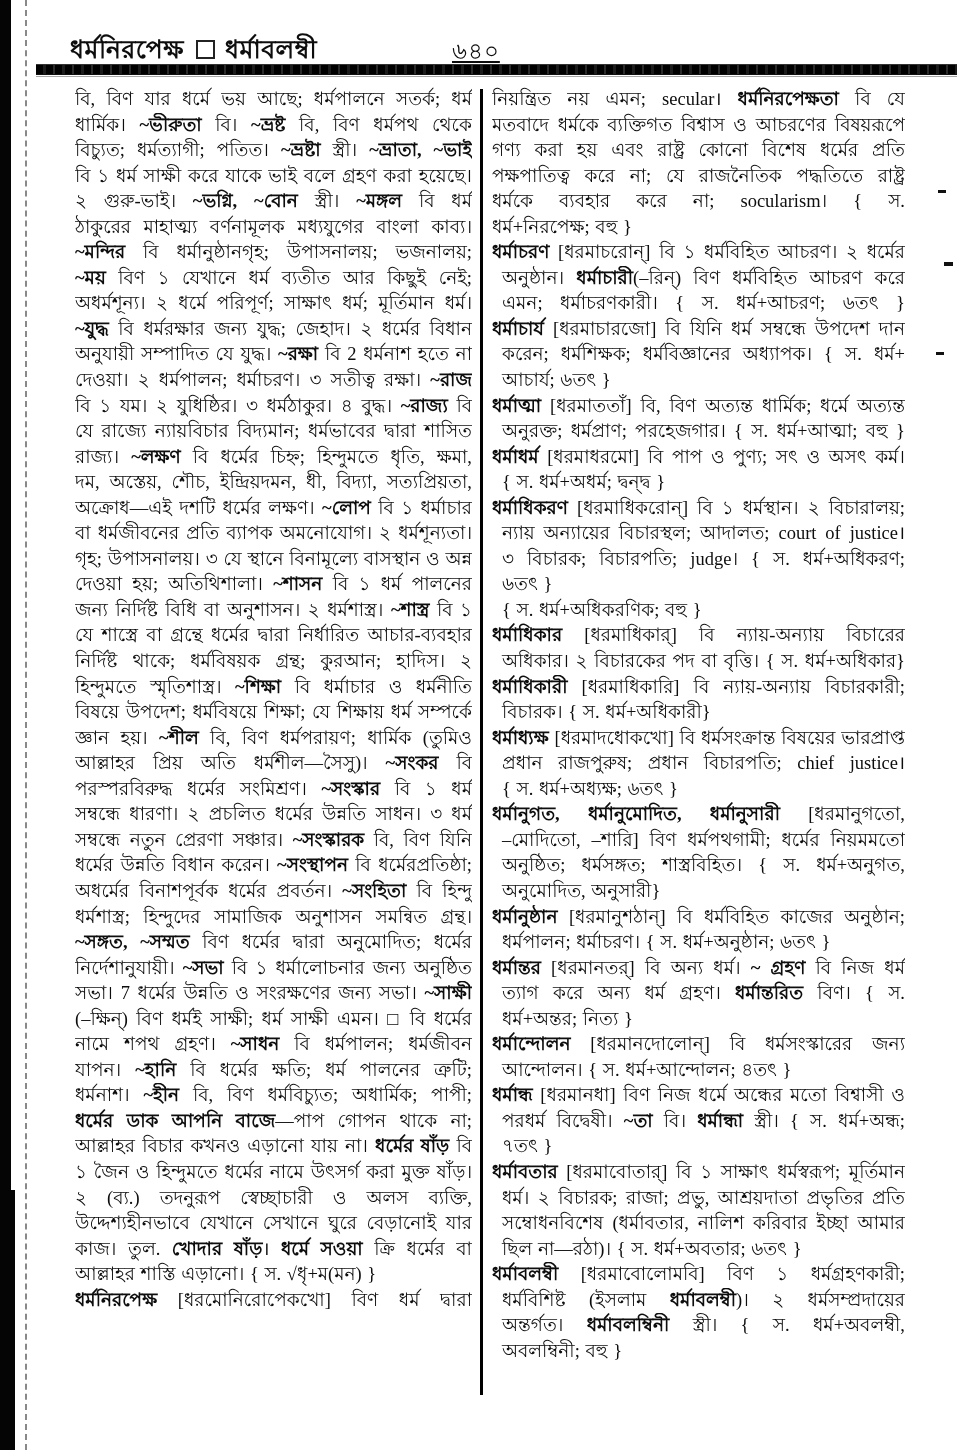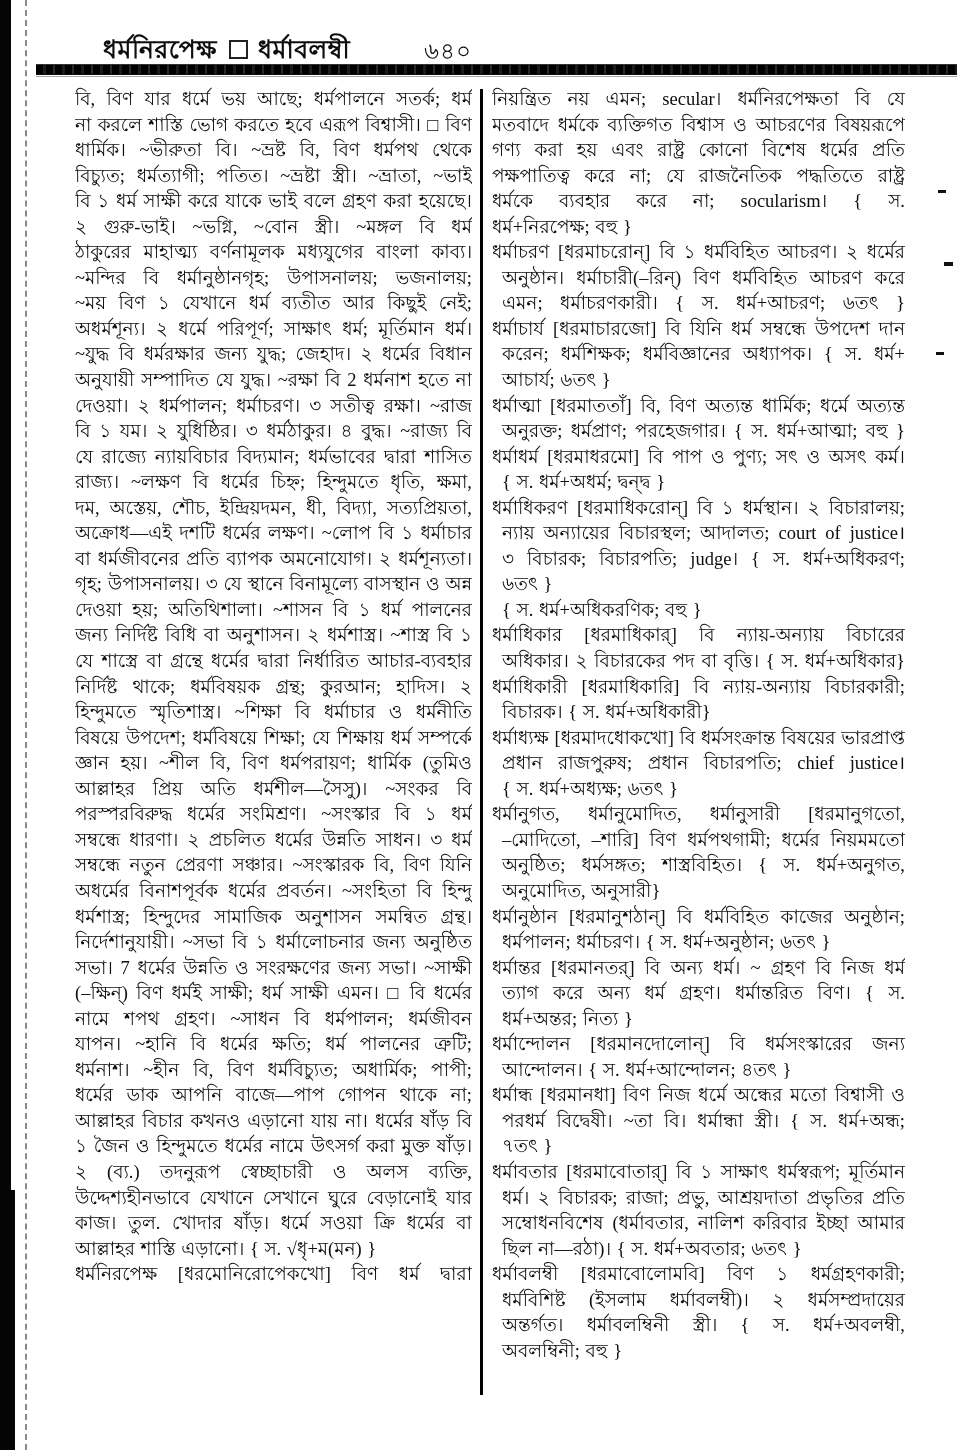--- a/index.html
+++ b/index.html
@@ -9,62 +9,61 @@
     color:#0d0d0d;overflow:hidden;
     -webkit-font-smoothing:none;
   }
   
   .scan-bar-left{position:absolute;left:0;top:0;width:11px;height:1450px;background:#050505;}
   .scan-bar-left:after{content:"";position:absolute;left:11px;top:1190px;width:4px;height:260px;background:#050505;}
   .scan-dash-line{position:absolute;left:25px;top:0;height:1450px;width:0;border-left:2px dashed rgba(40,40,40,.55);}
   .scan-speck{position:absolute;background:#111;}
 
   
-  .header-words{position:absolute;left:70px;top:30px;font-weight:bold;font-size:25px;white-space:nowrap;letter-spacing:.5px;margin-left:33px;}
+  .header-words{position:absolute;left:70px;top:30px;font-weight:bold;font-size:25px;white-space:nowrap;letter-spacing:.5px;}
   .header-sep-box{display:inline-block;width:15px;height:15px;border:2px solid #222;margin:0 10px 0 12px;vertical-align:-1px;}
-  .page-number{position:absolute;left:424px;top:33px;font-size:23px;letter-spacing:1px;}
+  .page-number{position:absolute;left:452px;top:33px;font-size:23px;letter-spacing:1px;text-decoration:underline;}
   .header-rule{position:absolute;left:36px;top:64px;width:921px;height:9px;
     background:repeating-linear-gradient(90deg,#000 0 7px,#1c1c1c 7px 10px,#000 10px 17px,#2a2a2a 17px 19px);
     border-top:1px solid #333;border-bottom:1px solid #111;}
   .header-rule-thin{position:absolute;left:36px;top:76px;width:921px;height:1px;background:rgba(0,0,0,.35);}
 
   
   .columns{position:absolute;left:75px;top:87px;width:830px;display:flex;}
   .col{font-size:18.5px;}
   .col-left{width:397px;}
   .col-divider{width:3px;background:#000;margin:2px 9px 0 8px;height:1306px;}
   .col-right{width:413px;}
   .text-line{
     height:25.55px;line-height:25.4px;white-space:normal;overflow:hidden;
     text-align:justify;text-align-last:justify;word-spacing:1px;
   }
   .text-line.nojust{text-align:right;text-align-last:left;}
   .text-line.indent{padding-left:10px;}
-  .text-line b{font-weight:normal;}
+  .text-line b{font-weight:bold;}
 </style>
 </head>
 <body>
 
 <div class="scan-bar-left"></div>
 <div class="scan-dash-line"></div>
 <div class="scan-speck" style="left:938px;top:190px;width:8px;height:3px;"></div>
 <div class="scan-speck" style="left:944px;top:262px;width:9px;height:4px;"></div>
 <div class="scan-speck" style="left:936px;top:352px;width:8px;height:3px;"></div>
 
 <div class="header-words">
   <span>ধর্মনিরপেক্ষ</span><span class="header-sep-box"></span><span>ধর্মাবলম্বী</span>
 </div>
 <div class="page-number">৬৪০</div>
 <div class="header-rule"></div>
 <div class="header-rule-thin"></div>
 
 <div class="columns">
   <div class="col col-left">
       <div class="text-line"><span>বি, বিণ যার ধর্মে ভয় আছে; ধর্মপালনে সতর্ক; ধর্ম পালন</span></div>
-      <div class="text-line"><span>না করলে শাস্তি ভোগ করতে হবে এরূপ বিশ্বাসী। □ বিণ</span></div>
       <div class="text-line"><span>ধার্মিক। </span><b>~ভীরুতা</b><span> বি। </span><b>~ভ্রষ্ট</b><span> বি, বিণ ধর্মপথ থেকে</span></div>
       <div class="text-line"><span>বিচ্যুত; ধর্মত্যাগী; পতিত। </span><b>~ভ্রষ্টা</b><span> স্ত্রী। </span><b>~ভ্রাতা, ~ভাই</b></div>
       <div class="text-line"><span>বি ১ ধর্ম সাক্ষী করে যাকে ভাই বলে গ্রহণ করা হয়েছে।</span></div>
       <div class="text-line"><span>২ গুরু-ভাই। </span><b>~ভগ্নি, ~বোন</b><span> স্ত্রী। </span><b>~মঙ্গল</b><span> বি ধর্ম</span></div>
       <div class="text-line"><span>ঠাকুরের মাহাত্ম্য বর্ণনামূলক মধ্যযুগের বাংলা কাব্য।</span></div>
       <div class="text-line"><b>~মন্দির</b><span> বি ধর্মানুষ্ঠানগৃহ; উপাসনালয়; ভজনালয়;</span></div>
       <div class="text-line"><b>~ময়</b><span> বিণ ১ যেখানে ধর্ম ব্যতীত আর কিছুই নেই;</span></div>
       <div class="text-line"><span>অধর্মশূন্য। ২ ধর্মে পরিপূর্ণ; সাক্ষাৎ ধর্ম; মূর্তিমান ধর্ম।</span></div>
       <div class="text-line"><b>~যুদ্ধ</b><span> বি ধর্মরক্ষার জন্য যুদ্ধ; জেহাদ। ২ ধর্মের বিধান</span></div>
       <div class="text-line"><span>অনুযায়ী সম্পাদিত যে যুদ্ধ। </span><b>~রক্ষা</b><span> বি 2 ধর্মনাশ হতে না</span></div>
@@ -80,22 +79,24 @@
       <div class="text-line"><span>জন্য নির্দিষ্ট বিধি বা অনুশাসন। ২ ধর্মশাস্ত্র। </span><b>~শাস্ত্র</b><span> বি ১</span></div>
       <div class="text-line"><span>যে শাস্ত্রে বা গ্রন্থে ধর্মের দ্বারা নির্ধারিত আচার-ব্যবহার</span></div>
       <div class="text-line"><span>নির্দিষ্ট থাকে; ধর্মবিষয়ক গ্রন্থ; কুরআন; হাদিস। ২</span></div>
       <div class="text-line"><span>হিন্দুমতে স্মৃতিশাস্ত্র। </span><b>~শিক্ষা</b><span> বি ধর্মাচার ও ধর্মনীতি</span></div>
       <div class="text-line"><span>বিষয়ে উপদেশ; ধর্মবিষয়ে শিক্ষা; যে শিক্ষায় ধর্ম সম্পর্কে</span></div>
       <div class="text-line"><span>জ্ঞান হয়। </span><b>~শীল</b><span> বি, বিণ ধর্মপরায়ণ; ধার্মিক (তুমিও</span></div>
       <div class="text-line"><span>আল্লাহর প্রিয় অতি ধর্মশীল—সৈসু)। </span><b>~সংকর</b><span> বি</span></div>
       <div class="text-line"><span>পরস্পরবিরুদ্ধ ধর্মের সংমিশ্রণ। </span><b>~সংস্কার</b><span> বি ১ ধর্ম</span></div>
       <div class="text-line"><span>সম্বন্ধে ধারণা। ২ প্রচলিত ধর্মের উন্নতি সাধন। ৩ ধর্ম</span></div>
       <div class="text-line"><span>সম্বন্ধে নতুন প্রেরণা সঞ্চার। </span><b>~সংস্কারক</b><span> বি, বিণ যিনি</span></div>
+      <div class="text-line"><span>ধর্মের উন্নতি বিধান করেন। </span><b>~সংস্থাপন</b><span> বি ধর্মেরপ্রতিষ্ঠা;</span></div>
       <div class="text-line"><span>অধর্মের বিনাশপূর্বক ধর্মের প্রবর্তন। </span><b>~সংহিতা</b><span> বি হিন্দু</span></div>
       <div class="text-line"><span>ধর্মশাস্ত্র; হিন্দুদের সামাজিক অনুশাসন সমন্বিত গ্রন্থ।</span></div>
+      <div class="text-line"><b>~সঙ্গত, ~সম্মত</b><span> বিণ ধর্মের দ্বারা অনুমোদিত; ধর্মের</span></div>
       <div class="text-line"><span>নির্দেশানুযায়ী। </span><b>~সভা</b><span> বি ১ ধর্মালোচনার জন্য অনুষ্ঠিত</span></div>
       <div class="text-line"><span>সভা। 7 ধর্মের উন্নতি ও সংরক্ষণের জন্য সভা। </span><b>~সাক্ষী</b></div>
       <div class="text-line"><span>(–ক্ষিন্) বিণ ধর্মই সাক্ষী; ধর্ম সাক্ষী এমন। □ বি ধর্মের</span></div>
       <div class="text-line"><span>নামে শপথ গ্রহণ। </span><b>~সাধন</b><span> বি ধর্মপালন; ধর্মজীবন</span></div>
       <div class="text-line"><span>যাপন। </span><b>~হানি</b><span> বি ধর্মের ক্ষতি; ধর্ম পালনের ত্রুটি;</span></div>
       <div class="text-line"><span>ধর্মনাশ। </span><b>~হীন</b><span> বি, বিণ ধর্মবিচ্যুত; অধার্মিক; পাপী;</span></div>
       <div class="text-line"><b>ধর্মের ডাক আপনি বাজে</b><span>—পাপ গোপন থাকে না;</span></div>
       <div class="text-line"><span>আল্লাহর বিচার কখনও এড়ানো যায় না। </span><b>ধর্মের ষাঁড়</b><span> বি</span></div>
       <div class="text-line"><span>১ জৈন ও হিন্দুমতে ধর্মের নামে উৎসর্গ করা মুক্ত ষাঁড়।</span></div>
       <div class="text-line"><span>২ (ব্য.) তদনুরূপ স্বেচ্ছাচারী ও অলস ব্যক্তি,</span></div>

